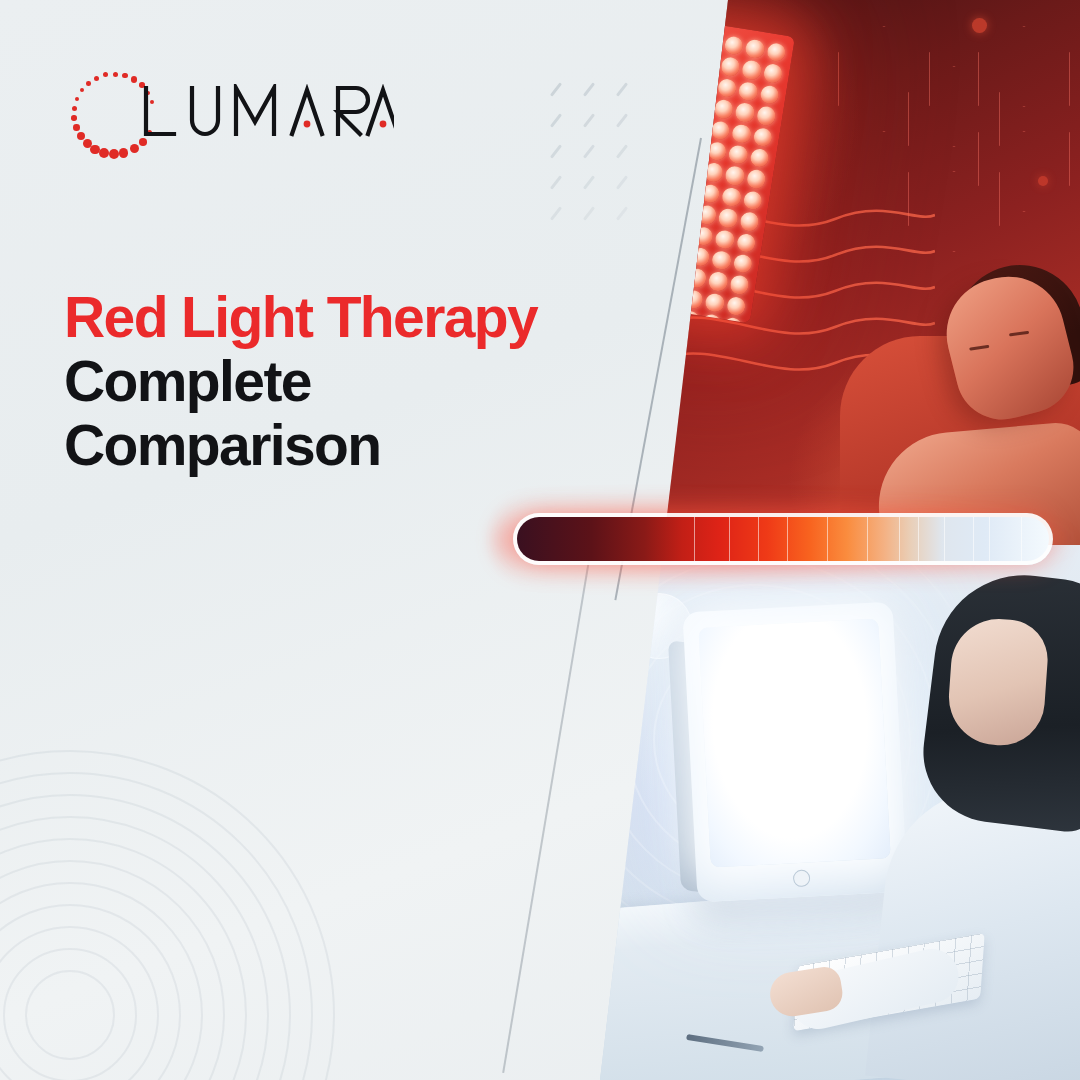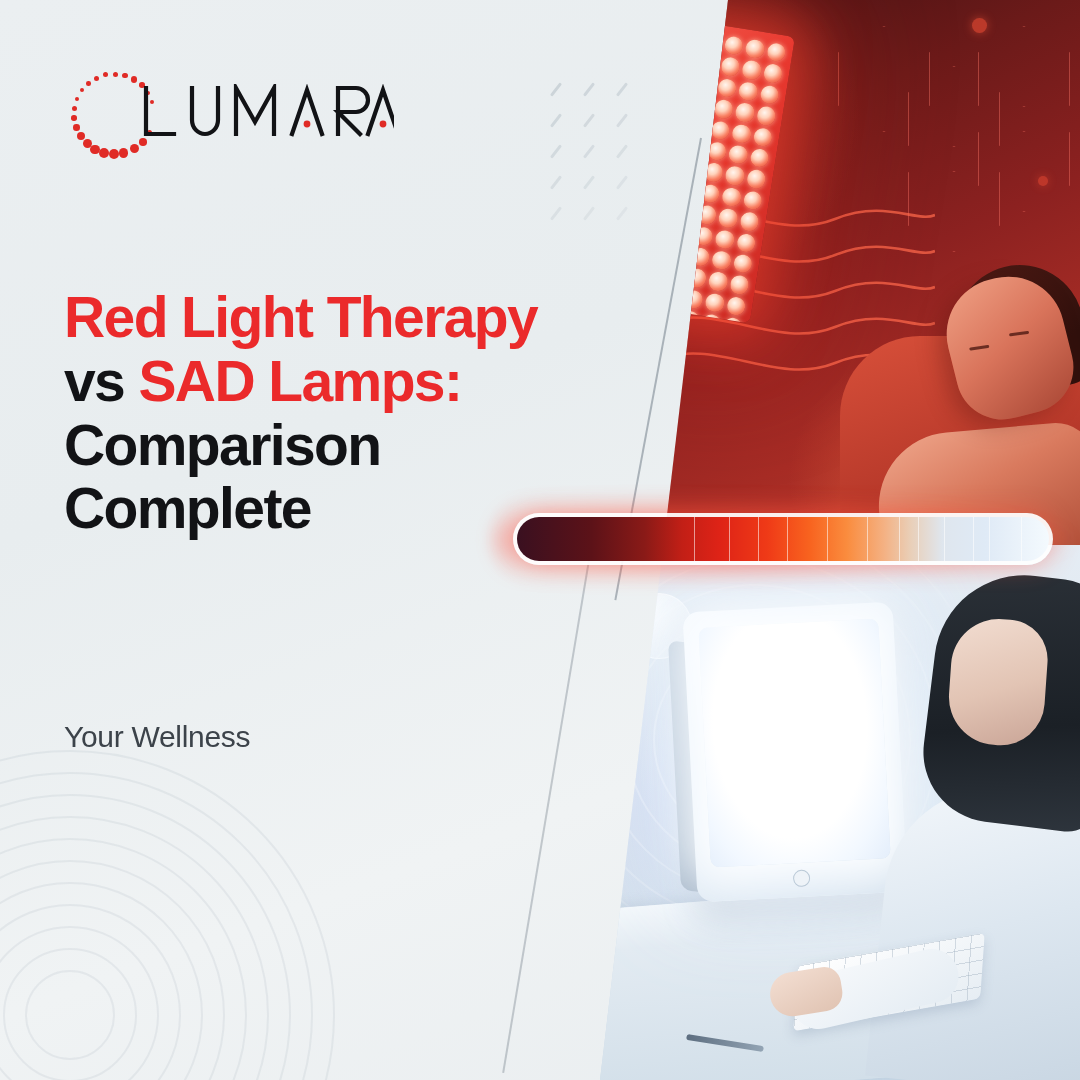--- a/index.html
+++ b/index.html
@@ -525,29 +525,27 @@
           <path d="M226,50 L241,6 L256,50"></path>
         </g>
         <circle cx="165" cy="40" r="3.4" fill="#e02b26"></circle>
         <circle cx="241" cy="40" r="3.4" fill="#e02b26"></circle>
       </svg>
     </div>
   </div>
 
   <h1 class="headline">
     <div><span class="red">Red Light Therapy</span></div>
-    <div class="l2"><span>vs </span><span class="red">SAD Lamps:</span></div>
+    <div><span>Complete</span></div>
     <div><span>Comparison</span></div>
-    <div><span>Complete</span></div>
   </h1>
 
   <p class="subtitle">
     <br>
     <br>
-    <span>Your Wellness</span>
   </p>
 
   <div class="spectrum-glow"></div>
   <div class="spectrum">
     <div class="spectrum-inner" id="specHost">
         <span style="width: 33.5%;"></span>
         <span style="width: 6.5%;"></span>
         <span style="width: 5.5%;"></span>
         <span style="width: 5.5%;"></span>
         <span style="width: 7.5%;"></span>

